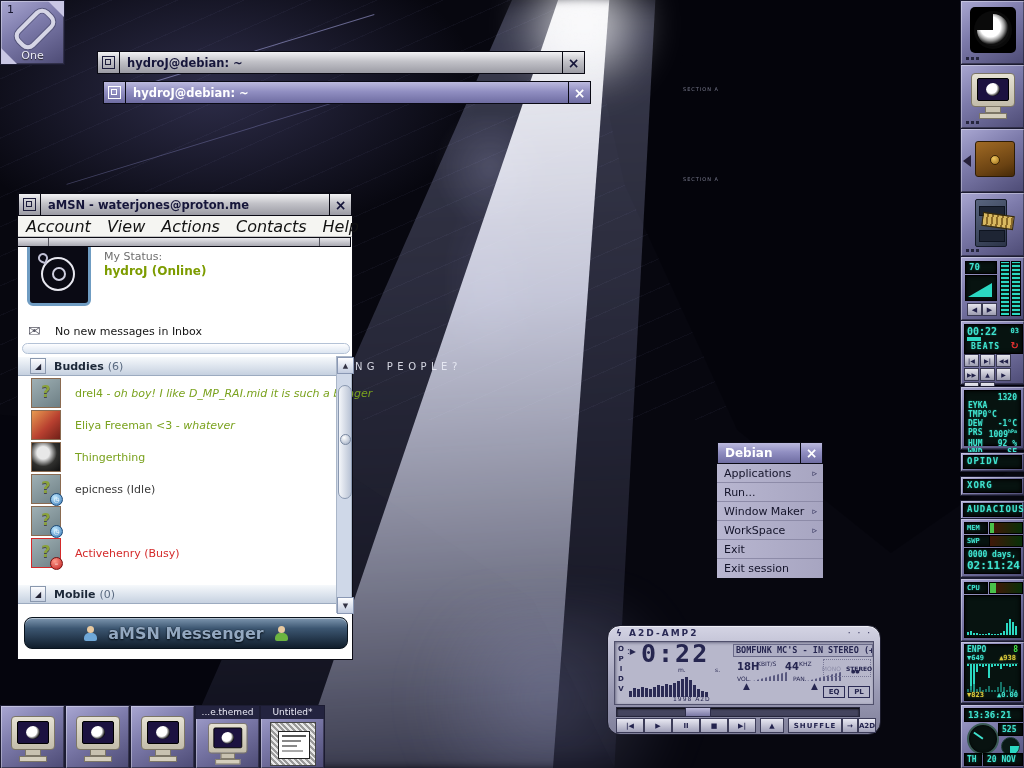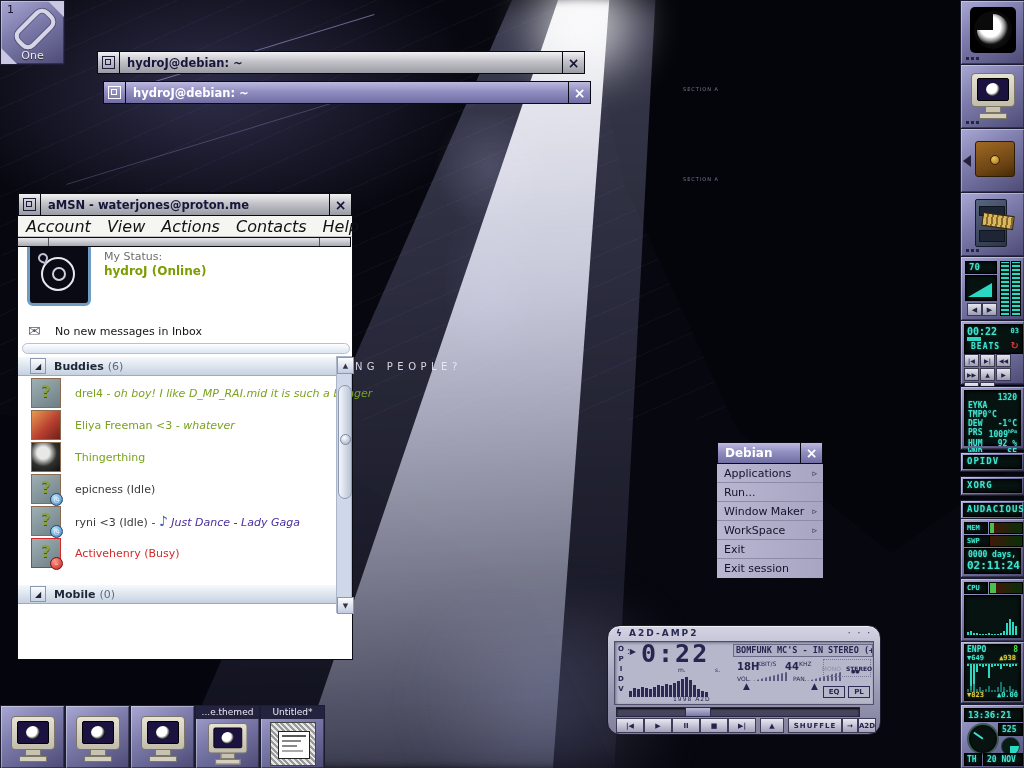--- a/index.html
+++ b/index.html
@@ -222,23 +222,20 @@
           <span class="q">?</span>
           <span class="badge idle">◷</span>
         </span>
       <span class="btxt"><span class="n-idle">epicness (Idle)</span></span>
     </div>
     <div class="brow" style="top:312px;">
       <span class="bava">
           <span class="q">?</span>
           <span class="badge idle">◷</span>
         </span>
-      <span class="btxt"><span class="n-idle">ryni &lt;3 (Idle) -</span>
-        <span style="color:#3a5ac8;font-size:14px;">♪</span>
-        <span class="song">Just Dance - Lady Gaga</span></span>
     </div>
     <div class="brow" style="top:344px;">
       <span class="bava" style="border:1px solid #d42a2a;">
           <span class="q">?</span>
           <span class="badge busy">–</span>
         </span>
       <span class="btxt"><span class="n-busy">Activehenry (Busy)</span></span>
     </div>
 
     <div class="grp-hdr" style="top:391px;">
@@ -248,20 +245,33 @@
     </div>
 
     <div class="abs" style="left:318px;top:163px;width:16px;height:257px;background:#cfd8e8;border:1px solid #aab6c8;box-sizing:border-box;">
       <div class="sb-btn" style="top:0;">▲</div>
       <div class="abs" style="left:1px;top:28px;width:12px;height:112px;border-radius:7px;background:linear-gradient(90deg,#f4f6fa,#b8c2d4);border:1px solid #8a98b0;">
         <div class="abs" style="left:1px;top:48px;width:9px;height:9px;border-radius:50%;background:radial-gradient(circle at 35% 30%,#fff,#9aa8c0);border:1px solid #7a88a0;"></div>
       </div>
       <div class="sb-btn" style="top:240px;">▼</div>
     </div>
 
+    <div class="abs" style="left:6px;top:424px;width:322px;height:30px;border-radius:8px;border:1px solid #0a141e;
+        background:linear-gradient(#7e97b0 0%,#3c5671 35%,#101d2b 100%);box-shadow:inset 0 1px 0 rgba(255,255,255,.45);
+        display:flex;align-items:center;justify-content:center;gap:10px;">
+      <span class="person">
+          <span class="hd"></span>
+          <span class="bd" style="background:#6fa8d8;"></span>
+        </span>
+      <span style="font-size:16px;font-weight:bold;color:#93a8c0;text-shadow:0 1px 2px #060d14,0 0 1px #0a1520;">aMSN Messenger</span>
+      <span class="person">
+          <span class="hd"></span>
+          <span class="bd" style="background:#6cb440;"></span>
+        </span>
+    </div>
     <div class="wm-resize abs" style="left:-1px;right:-1px;bottom:0;"></div>
   </div>
 
   <div id="dmenu" class="abs">
     <div class="wm-bar" style="height:20px;">
       <div class="wm-seg wm-grad-purple wm-title" style="text-align:left;font-size:12px;">Debian</div>
       <div class="wm-seg wm-grad-purple wm-btn wm-x">×</div>
     </div>
     <div class="dmenu-item">
         <span>Applications</span>

